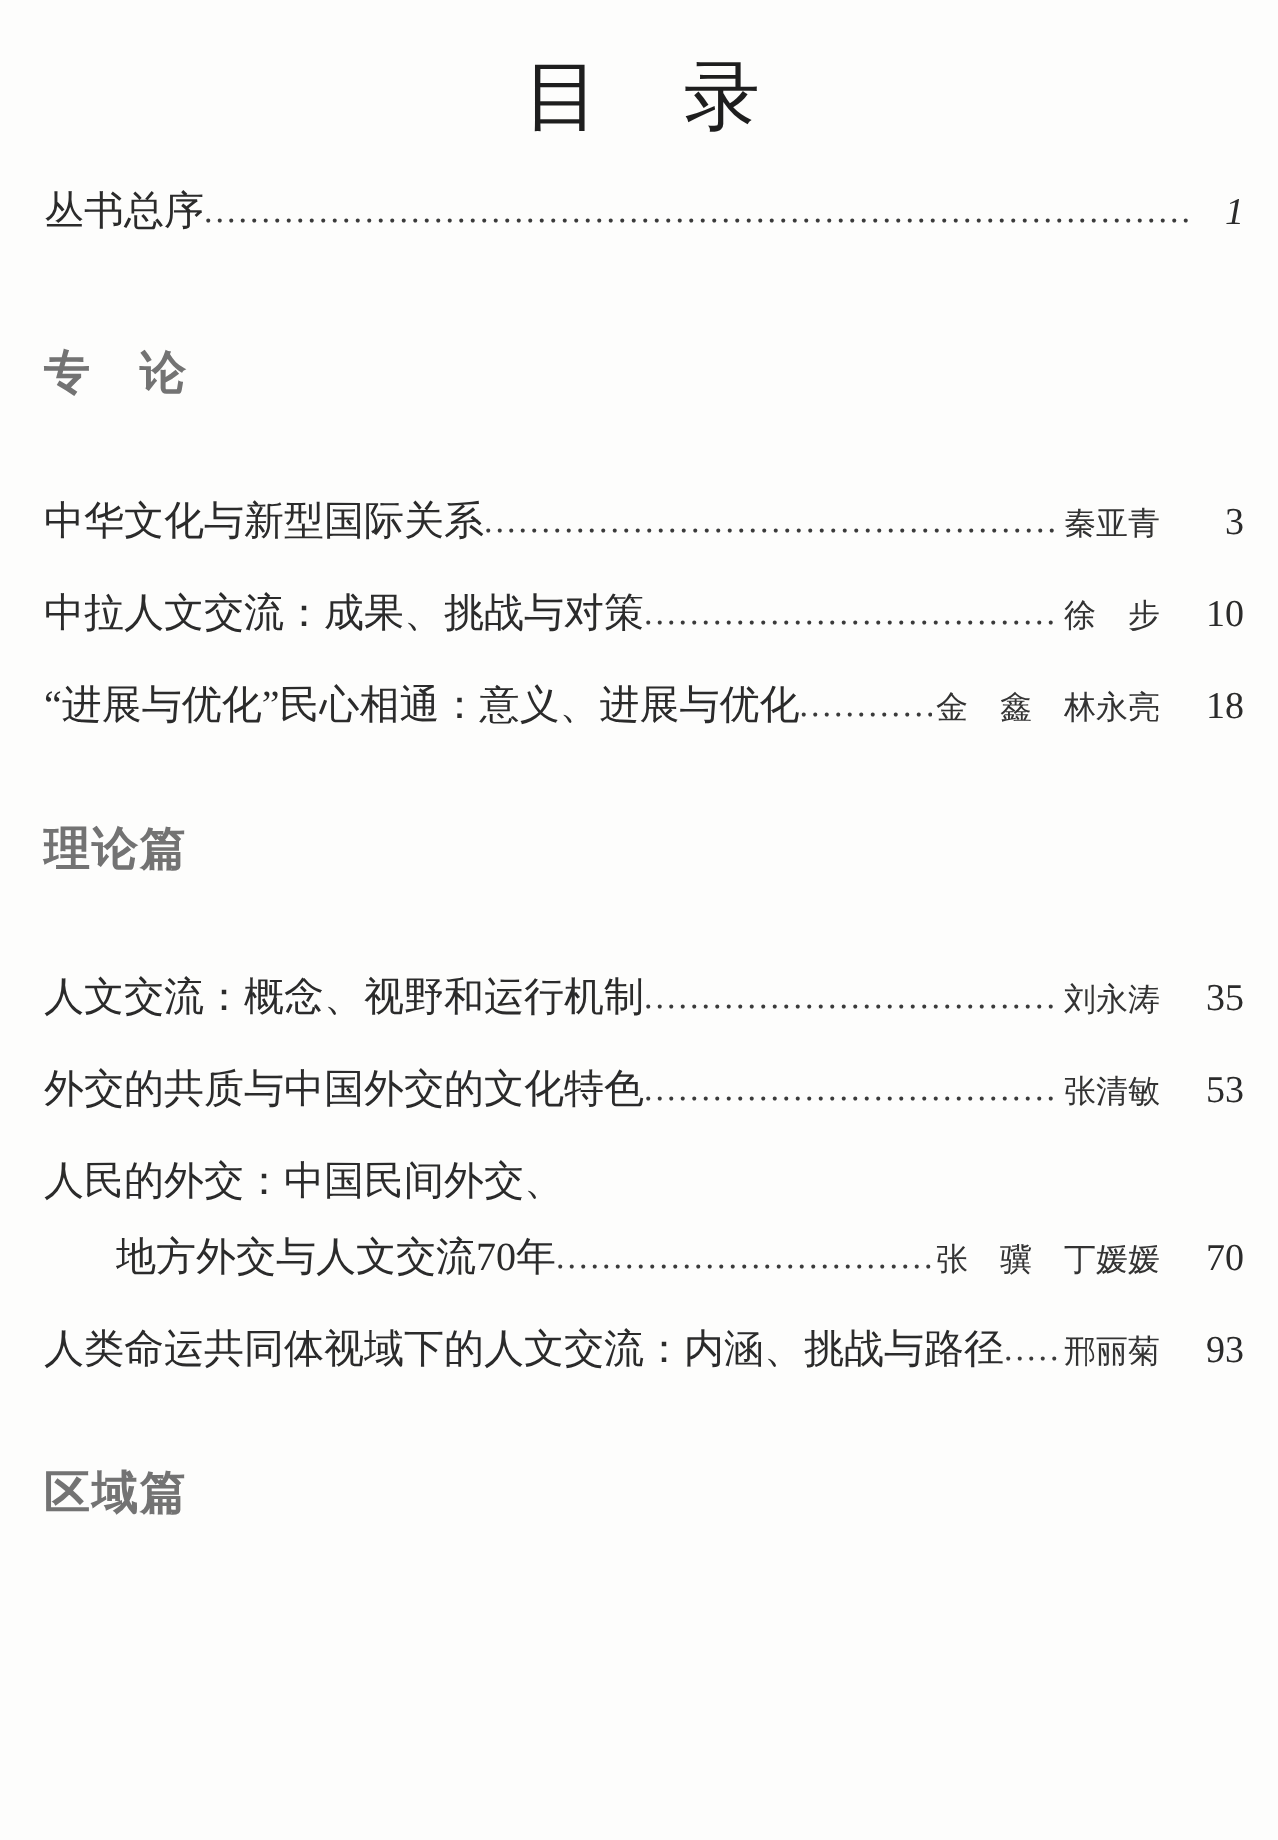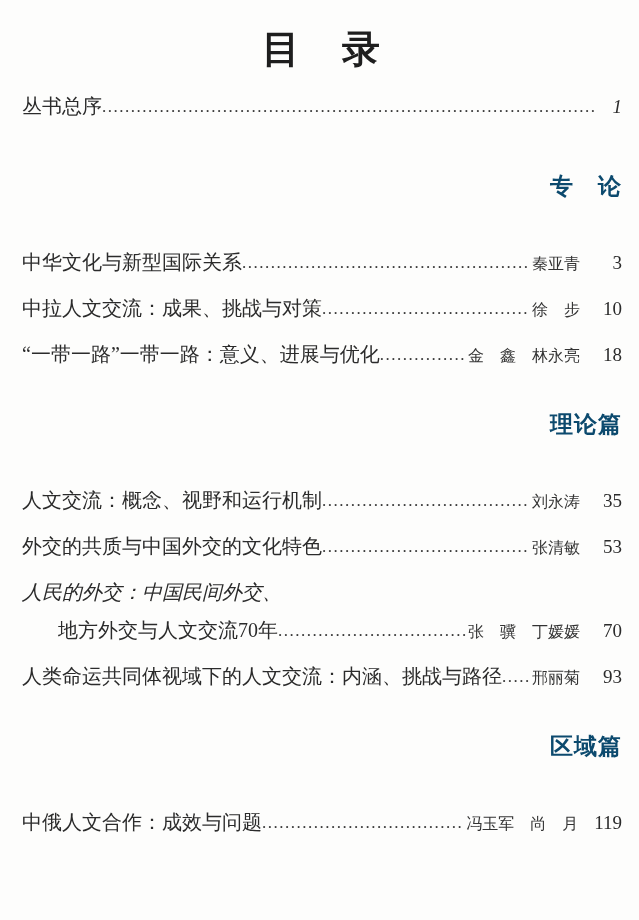--- a/index.html
+++ b/index.html
@@ -13,33 +13,33 @@
   .page {
     width: 639px;
     height: 920px;
     padding: 0 17px 0 22px;
   }
   .doc-title {
     margin: 22px 0 0 0;
     text-align: center;
     font-size: 38px;
     line-height: 54px;
-    font-weight: bold;
+    font-weight: normal;
     letter-spacing: 2px;
     color: #1e1e1e;
   }
   .front-row { margin-top: 106px; }
   .section-heading {
     margin: 40px 0 44px 0;
-    text-align: right;
-    font-family: Liberation Mono, monospace;
+    text-align: left;
+    font-family: Liberation Serif, serif;
     font-weight: bold;
     font-size: 23px;
     line-height: 32px;
-    color: #0c4a6e;
+    color: #737373;
     letter-spacing: 1px;
   }
   .section-heading.first { margin-top: 50px; }
   .entry {
     display: flex;
     align-items: baseline;
     font-size: 20px;
     line-height: 28px;
     margin-top: 16px;
     justify-content: space-between;
@@ -65,21 +65,21 @@
     font-size: 16px;
     color: #333;
   }
   .entry .pg {
     min-width: 26px;
     text-align: right;
     white-space: nowrap;
     font-size: 19px;
   }
   .entry .pg.italic { font-style: italic; }
-  .entry.wrap-first { margin-top: 16px; font-style: italic; }
+  .entry.wrap-first { margin-top: 16px; }
   .entry.wrap-second { margin-top: 10px; }
   .entry .indent { padding-left: 36px; }
 </style>
 </head>
 <body>
 
 <div class="page">
 
   <h1 class="doc-title">目　录</h1>
 
@@ -98,21 +98,21 @@
       <span class="authors">秦亚青</span>
       <span class="pg">3</span>
     </div>
     <div class="entry">
       <span class="t">中拉人文交流：成果、挑战与对策</span>
       <span class="dots"></span>
       <span class="authors">徐　步</span>
       <span class="pg">10</span>
     </div>
     <div class="entry">
-      <span class="t">“一带一路”一带一路：意义、进展与优化</span>
+      <span class="t">“进展与优化”民心相通：意义、进展与优化</span>
       <span class="dots"></span>
       <span class="authors">金　鑫　林永亮</span>
       <span class="pg">18</span>
     </div>
   </div>
 
   <h2 class="section-heading">理论篇</h2>
 
   <div class="entries">
     <div class="entry">
@@ -139,22 +139,14 @@
     <div class="entry">
       <span class="t">人类命运共同体视域下的人文交流：内涵、挑战与路径</span>
       <span class="dots"></span>
       <span class="authors">邢丽菊</span>
       <span class="pg">93</span>
     </div>
   </div>
 
   <h2 class="section-heading">区域篇</h2>
 
-  <div class="entries">
-    <div class="entry">
-      <span class="t">中俄人文合作：成效与问题</span>
-      <span class="dots"></span>
-      <span class="authors">冯玉军　尚　月</span>
-      <span class="pg">119</span>
-    </div>
-  </div>
 
 </div>
 
 </body></html>

